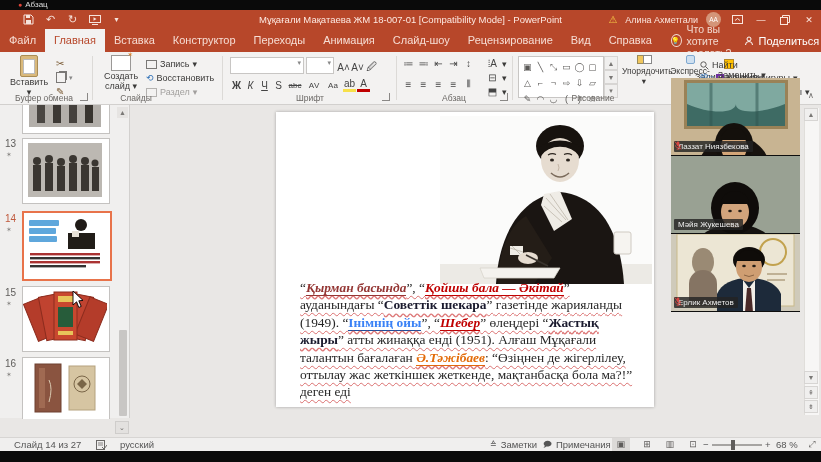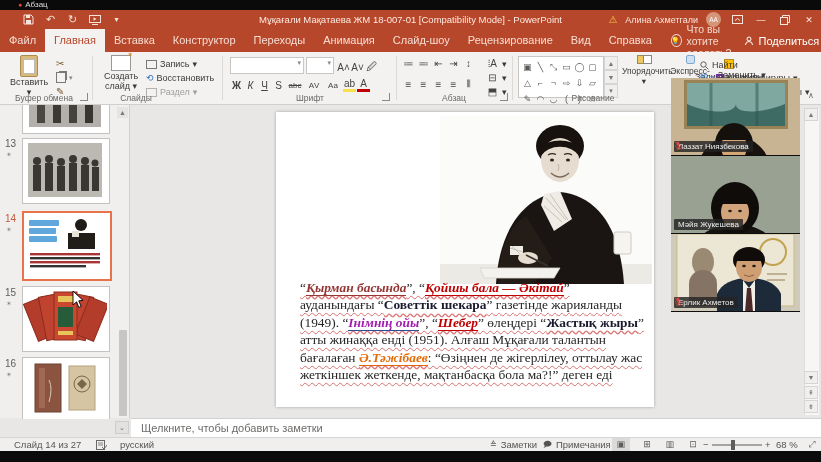--- a/index.html
+++ b/index.html
@@ -67,21 +67,21 @@
   .wordart{position:absolute;left:13px;top:30px;}
   .wa-line{font-weight:bold;font-size:30px;line-height:35px;letter-spacing:1px;
     background:linear-gradient(180deg,#e2f3fd 0%,#9fd0ef 40%,#4a90cf 78%,#2e6fae 100%);
     -webkit-background-clip:text;background-clip:text;color:transparent;
     filter:drop-shadow(1px 2px 1px rgba(110,150,185,.5));}
   .wa-line.misspell{text-decoration:underline wavy #cc3333 1px;text-underline-offset:5px;}
   .sbody{position:absolute;left:24px;top:167px;width:345px;font-family:"Liberation Serif",serif;font-size:13.4px;line-height:17.4px;color:#262626;}
   .seg{text-decoration:underline wavy rgba(205,60,60,.7);text-decoration-thickness:from-font;text-underline-offset:2.5px;}
   .s-maroon{color:#943634;font-weight:bold;font-style:italic;border-bottom:1.2px solid #943634;}
   .s-red{color:#c00000;font-weight:bold;font-style:italic;border-bottom:1.2px solid #c00000;}
-  .s-blue{color:#a21caf;font-weight:bold;font-style:italic;border-bottom:1.2px solid #1f4e9c;}
+  .s-blue{color:#3b82f6;font-weight:bold;border-bottom:1.2px solid #1f4e9c;}
   .s-darkbold{color:#1a1a2e;font-weight:bold;}
   .s-orange{color:#e36c0a;font-weight:bold;font-style:italic;border-bottom:1.2px solid #e36c0a;}
 
   
   .sbx{position:absolute;width:14px;height:13px;background:#f0efee;border:1px solid #d7d5d3;color:#7a7876;font-size:7px;display:flex;align-items:center;justify-content:center;box-sizing:border-box;}
   .sbtrack{position:absolute;left:804px;top:108px;width:14px;height:307px;background:#f7f6f5;border-left:1px solid #e0deda;}
 
   
   .notesbar{left:131px;top:418px;width:690px;height:19px;background:#fff;border-top:1px solid #d2d0ce;font-size:11px;color:#6e6c6a;line-height:19px;padding-left:10px;box-sizing:border-box;}
   .splitbtn{left:115px;top:421px;width:14px;height:13px;background:#e3e1df;border:1px solid #cfcdcb;color:#6a6866;font-size:7px;text-align:center;line-height:12px;box-sizing:border-box;}
@@ -409,21 +409,20 @@
   </div>
 
   <div class="abs" style="left:804px;top:91px;width:14px;height:12px;color:#6a6866;font-size:8px;text-align:center;">∧</div>
   <div class="abs sbtrack"></div>
   <div class="abs sbx" style="left:804px;top:108px;">▲</div>
   <div class="abs sbx" style="left:804px;top:371px;">▼</div>
   <div class="abs sbx" style="left:804px;top:386px;">⇞</div>
   <div class="abs sbx" style="left:804px;top:400px;">⇟</div>
 
   <div class="abs splitbtn">⌄</div>
-  <div class="abs notesbar">Щелкните, чтобы добавить заметки</div>
 
   <div class="abs statusbar">
     <div class="abs" style="left:14px;">Слайд 14 из 27</div>
     <div class="abs" style="left:96px;top:2px;"><svg width="11" height="10" viewBox="0 0 11 10">
           <rect x="0.5" y="0.5" width="8" height="9" fill="none" stroke="#6a6866"></rect>
           <path d="M2 3 h5 M2 5 h5" stroke="#6a6866" stroke-width="0.8"></path>
           <path d="M6 7 l2 2 3 -4" fill="none" stroke="#6a6866"></path>
         </svg></div>
     <div class="abs" style="left:120px;">русский</div>
     <div class="abs" style="left:490px;display:flex;gap:4px;align-items:center;">

